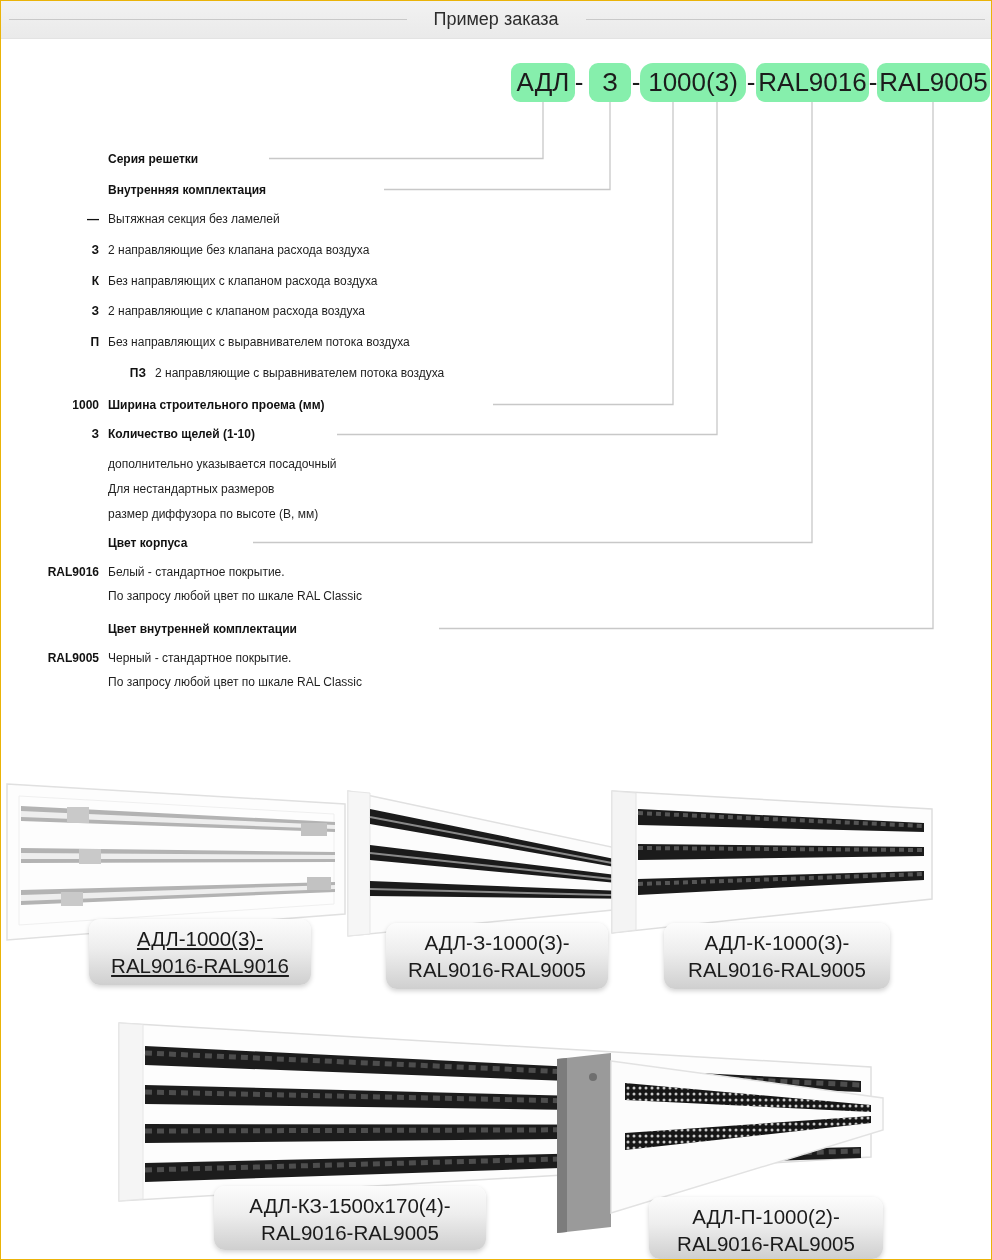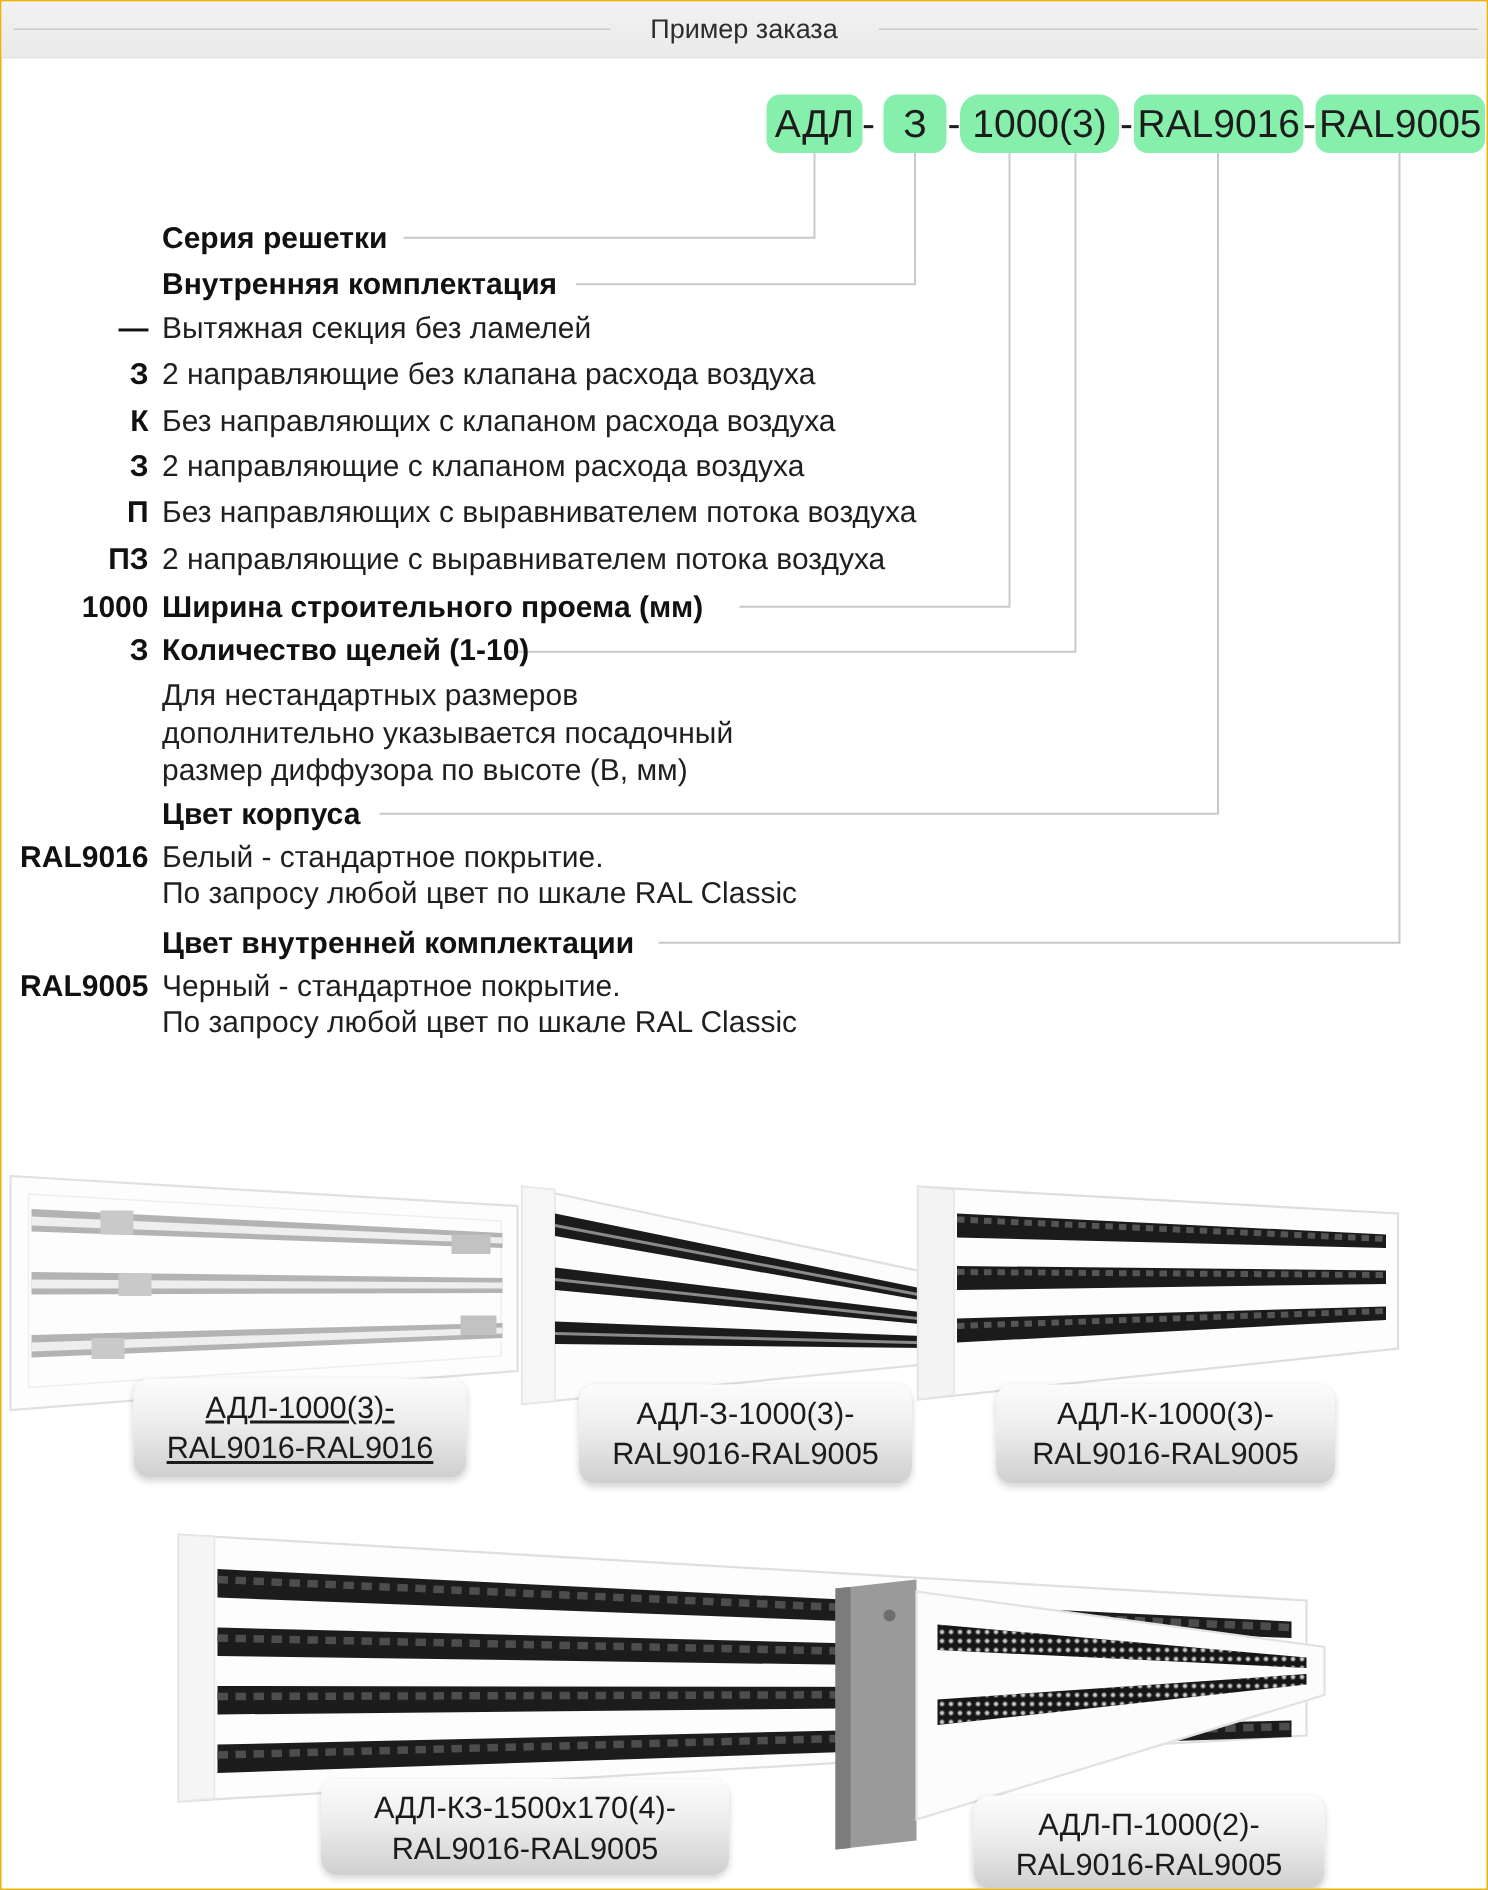--- a/index.html
+++ b/index.html
@@ -19,21 +19,21 @@
   .rule-right{left:585px;width:399px;}
   
   .code-box{position:absolute;top:62px;height:39px;background:#86efac;
     border-radius:9px;font-size:26px;line-height:39px;text-align:center;color:#1c1c1c;}
   .code-dash{position:absolute;top:62px;height:39px;line-height:38px;
     font-size:26px;width:10px;text-align:center;color:#1c1c1c;}
   
   #connectors{position:absolute;left:0;top:0;pointer-events:none;}
   
   .leg-row{position:absolute;left:0;display:flex;width:780px;
-    font-size:20px;line-height:24px;color:#1f1f1f;}
+    font-size:12px;line-height:24px;color:#1f1f1f;}
   .leg-code{width:98px;flex:none;text-align:right;margin-right:9px;font-weight:bold;color:#111;}
   .leg-text{flex:1;}
   .bold{font-weight:bold;color:#111;}
   
   .plabel{position:absolute;border-radius:11px;text-align:center;
     background:linear-gradient(180deg,#fcfcfc 0%,#ededed 45%,#cfcfcf 100%);
     box-shadow:0 2px 5px rgba(0,0,0,0.18);
     font-size:20.5px;line-height:27px;color:#1b1b1b;padding-top:6px;box-sizing:border-box;z-index:5;}
   
   .photo{position:absolute;}
@@ -93,39 +93,39 @@
     <span class="leg-text">Без направляющих с клапаном расхода воздуха</span>
   </div>
   <div class="leg-row" style="top:298px;">
     <span class="leg-code">З</span>
     <span class="leg-text">2 направляющие с клапаном расхода воздуха</span>
   </div>
   <div class="leg-row" style="top:329px;">
     <span class="leg-code">П</span>
     <span class="leg-text">Без направляющих с выравнивателем потока воздуха</span>
   </div>
-  <div class="leg-row" style="top:360px;">
+  <div class="leg-row" style="top:360px;margin-left:47px;">
     <span class="leg-code">ПЗ</span>
     <span class="leg-text">2 направляющие с выравнивателем потока воздуха</span>
   </div>
 
   <div class="leg-row" style="top:392px;">
     <span class="leg-code">1000</span>
     <span class="leg-text bold">Ширина строительного проема (мм)</span>
   </div>
   <div class="leg-row" style="top:421px;">
     <span class="leg-code">З</span>
     <span class="leg-text bold">Количество щелей (1-10)</span>
   </div>
 
   <div class="leg-row" style="top:451px;line-height:25px;">
     <span class="leg-code"></span>
     <span class="leg-text">
+      <div>дополнительно указывается посадочный</div>
       <div>Для нестандартных размеров</div>
-      <div>дополнительно указывается посадочный</div>
       <div>размер диффузора по высоте (В, мм)</div>
     </span>
   </div>
 
   <div class="leg-row" style="top:530px;">
     <span class="leg-code"></span>
     <span class="leg-text bold">Цвет корпуса</span>
   </div>
   <div class="leg-row" style="top:559px;">
     <span class="leg-code">RAL9016</span>

